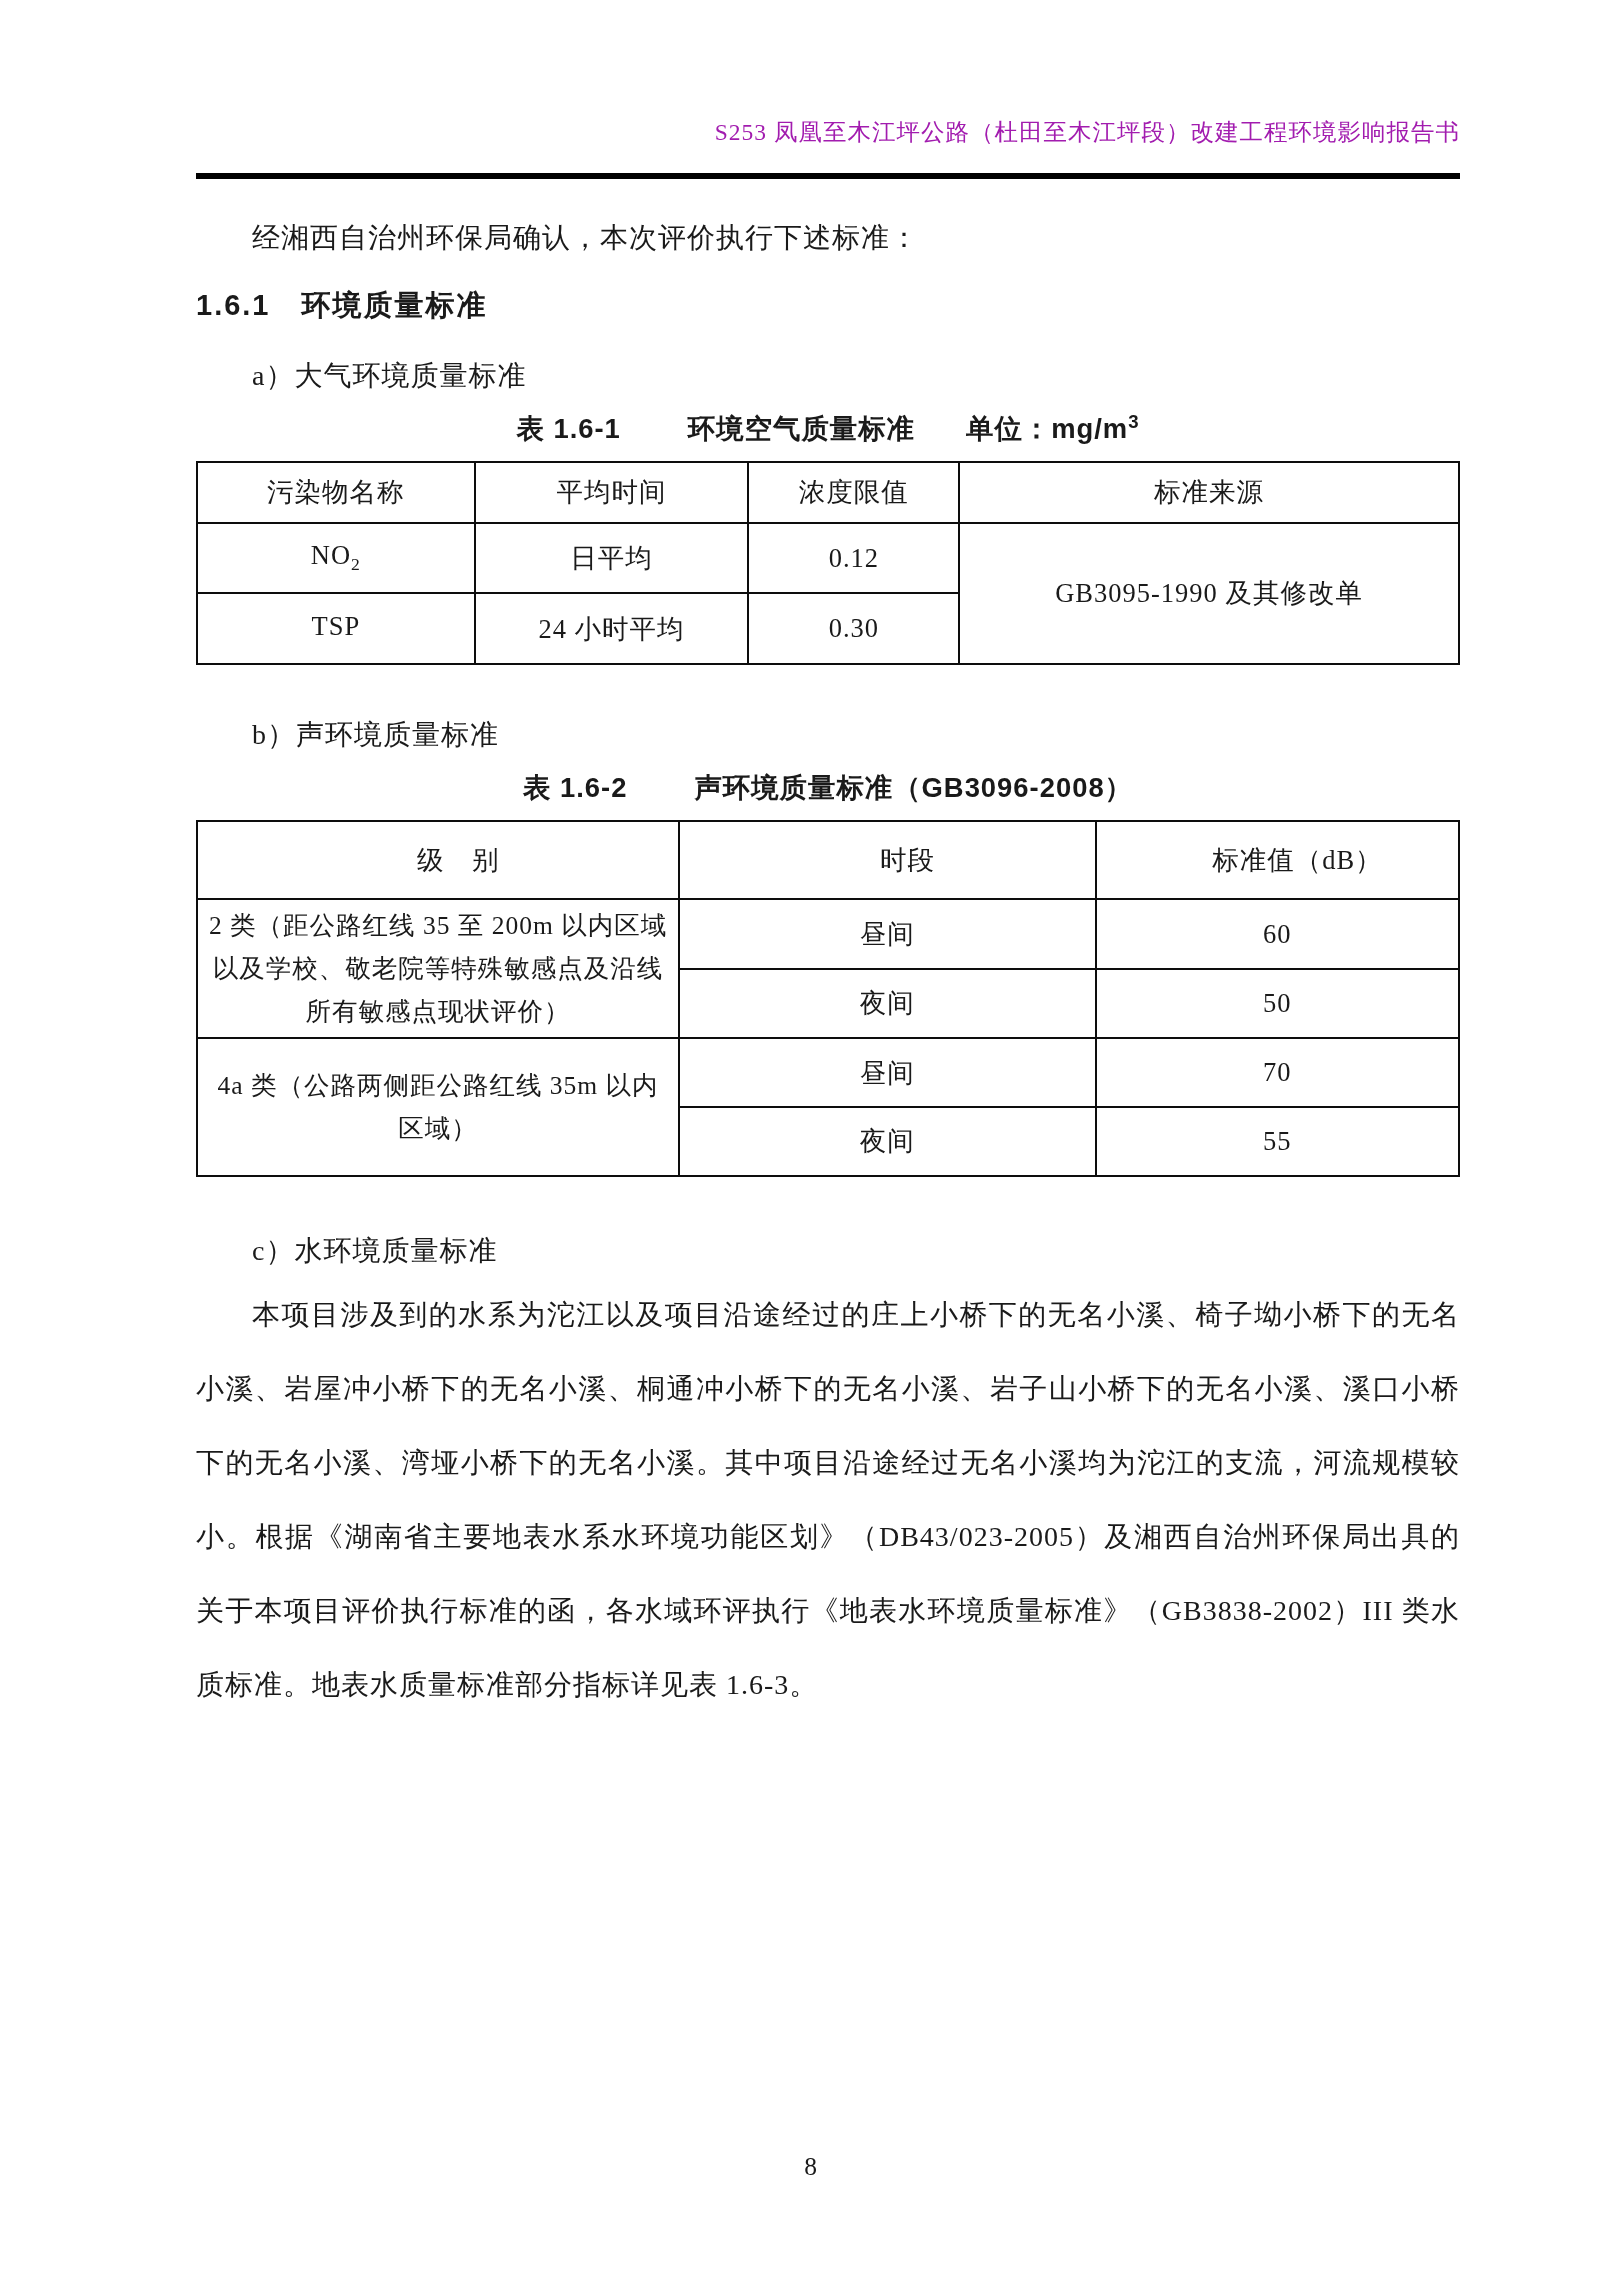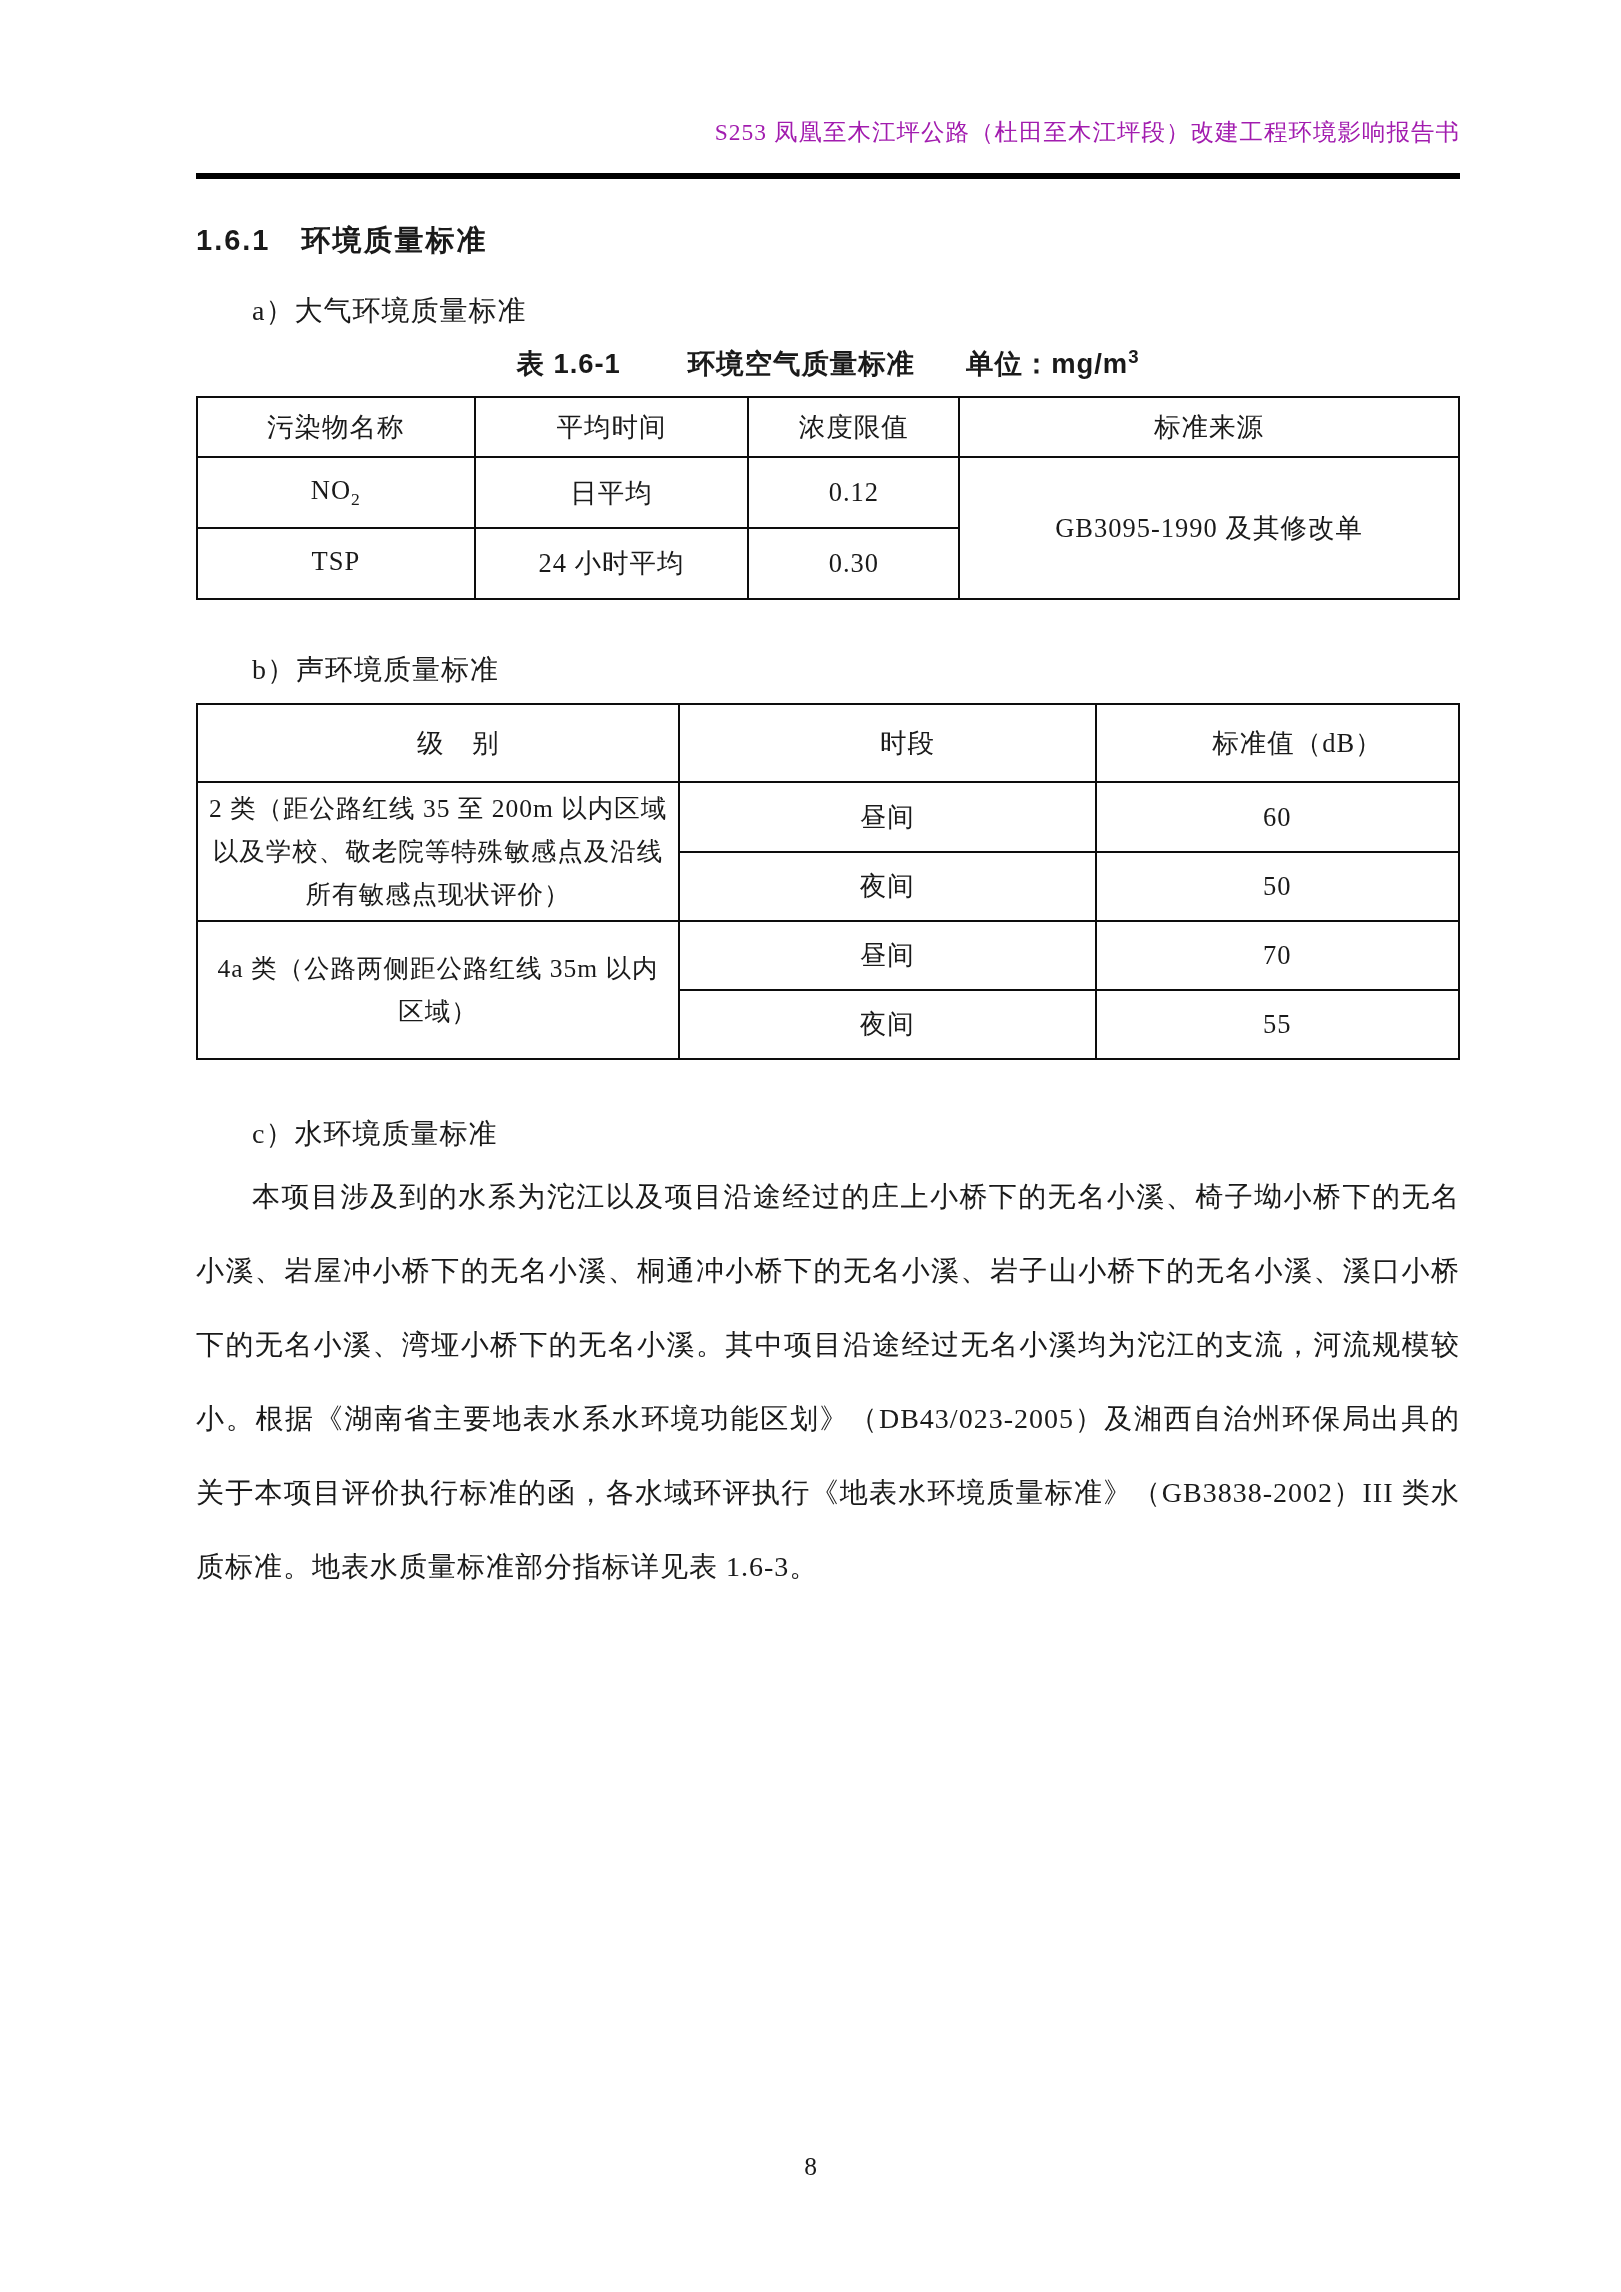--- a/index.html
+++ b/index.html
@@ -86,20 +86,21 @@
 <body>
 
 <div class="page">
 
   <div class="doc-header">S253 凤凰至木江坪公路（杜田至木江坪段）改建工程环境影响报告书</div>
   <div class="header-rule"></div>
 
   <div class="content">
 
 
+    <p class="p-single">经湘西自治州环保局确认，本次评价执行下述标准：</p>
 
     <div class="h-sub">1.6.1　环境质量标准</div>
 
     <p class="p-item">a）大气环境质量标准</p>
 
 
     <div class="tbl-caption">
       <span class="cap-label">表 1.6-1</span>
       <span class="cap-title">环境空气质量标准</span>
       <span class="cap-unit"><span>单位：mg/m</span><sup>3</sup></span>
@@ -129,20 +130,24 @@
           <td class="c-data"><span>TSP</span><sub></sub></td>
           <td class="c-data">24 小时平均</td>
           <td class="c-data">0.30</td>
         </tr>
       </tbody>
     </table>
 
     <p class="p-item" style="margin-top:51px">b）声环境质量标准</p>
 
 
+    <div class="tbl-caption">
+      <span class="cap-label">表 1.6-2</span>
+      <span class="cap-title">声环境质量标准（GB3096-2008）</span>
+    </div>
 
     <table class="std t2">
       <colgroup>
         <col style="width:38.2%">
           <col style="width:33%">
           <col style="width:28.8%">
       </colgroup>
       <tbody>
         <tr>
           <td class="c-head">级　别</td>

